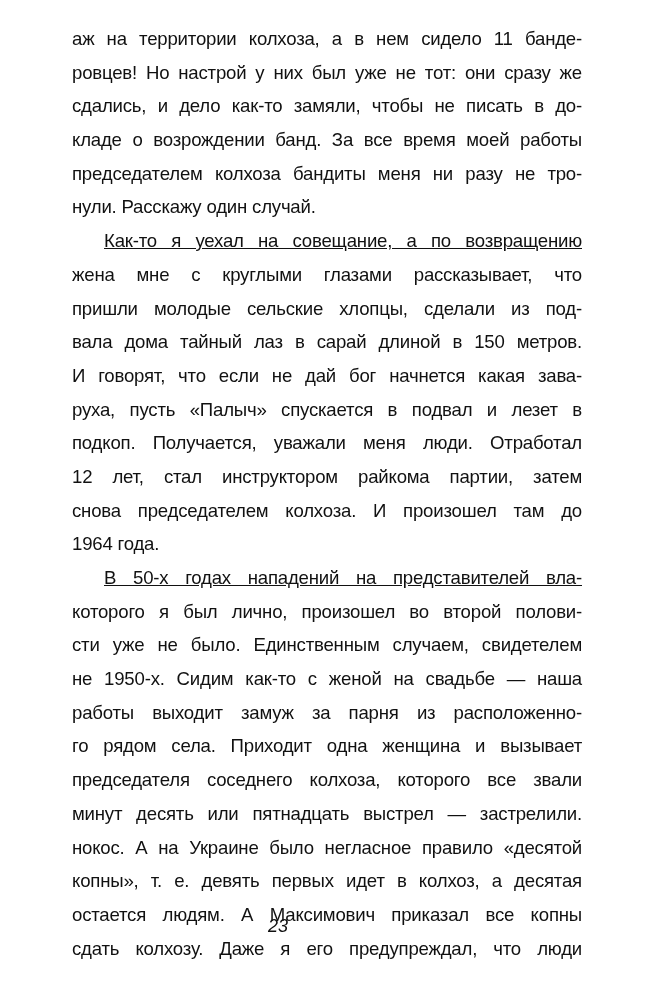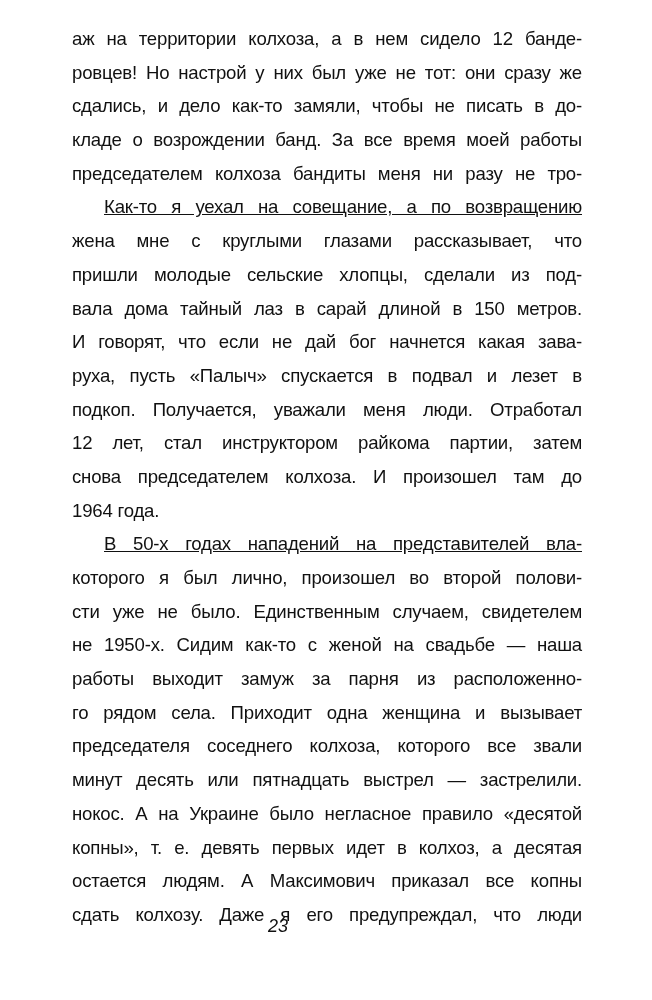--- a/index.html
+++ b/index.html
@@ -48,25 +48,26 @@
       font-size: 18px;
       line-height: 24px;
       font-style: italic;
     }
   </style>
 </head>
 <body>
 
 <div class="page-body">
   <div>
-    <span class="line">аж на территории колхоза, а в нем сидело 12 банде-</span>
+    <span class="line">аж на территории колхоза, а в нем сидело 11 банде-</span>
     <span class="line">ровцев! Но настрой у них был уже не тот: они сразу же</span>
     <span class="line">сдались, и дело как-то замяли, чтобы не писать в до-</span>
     <span class="line">кладе о возрождении банд. За все время моей работы</span>
     <span class="line">председателем колхоза бандиты меня ни разу не тро-</span>
+    <span class="line last">нули. Расскажу один случай.</span>
   </div>
   <div>
     <span class="line indent">Как-то я уехал на совещание, а по возвращению</span>
     <span class="line">жена мне с круглыми глазами рассказывает, что</span>
     <span class="line">пришли молодые сельские хлопцы, сделали из под-</span>
     <span class="line">вала дома тайный лаз в сарай длиной в 150 метров.</span>
     <span class="line">И говорят, что если не дай бог начнется какая зава-</span>
     <span class="line">руха, пусть «Палыч» спускается в подвал и лезет в</span>
     <span class="line">подкоп. Получается, уважали меня люди. Отработал</span>
     <span class="line">12 лет, стал инструктором райкома партии, затем</span>

